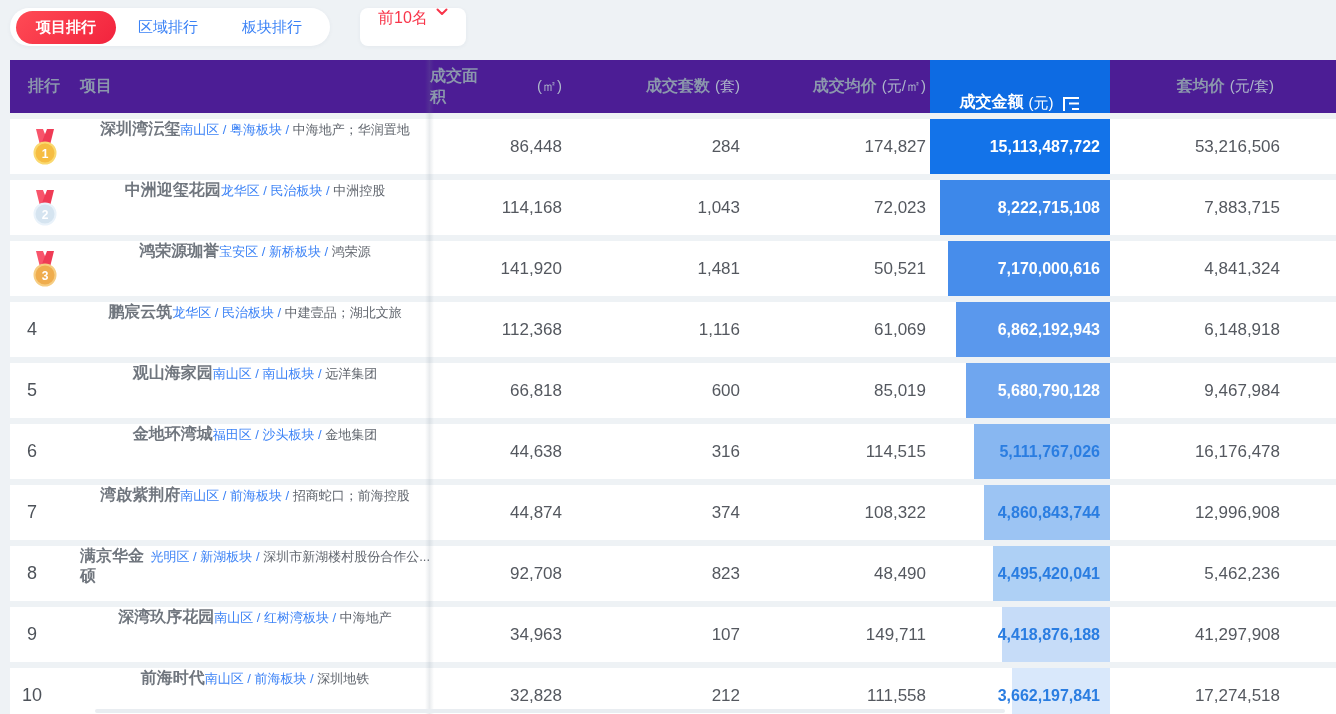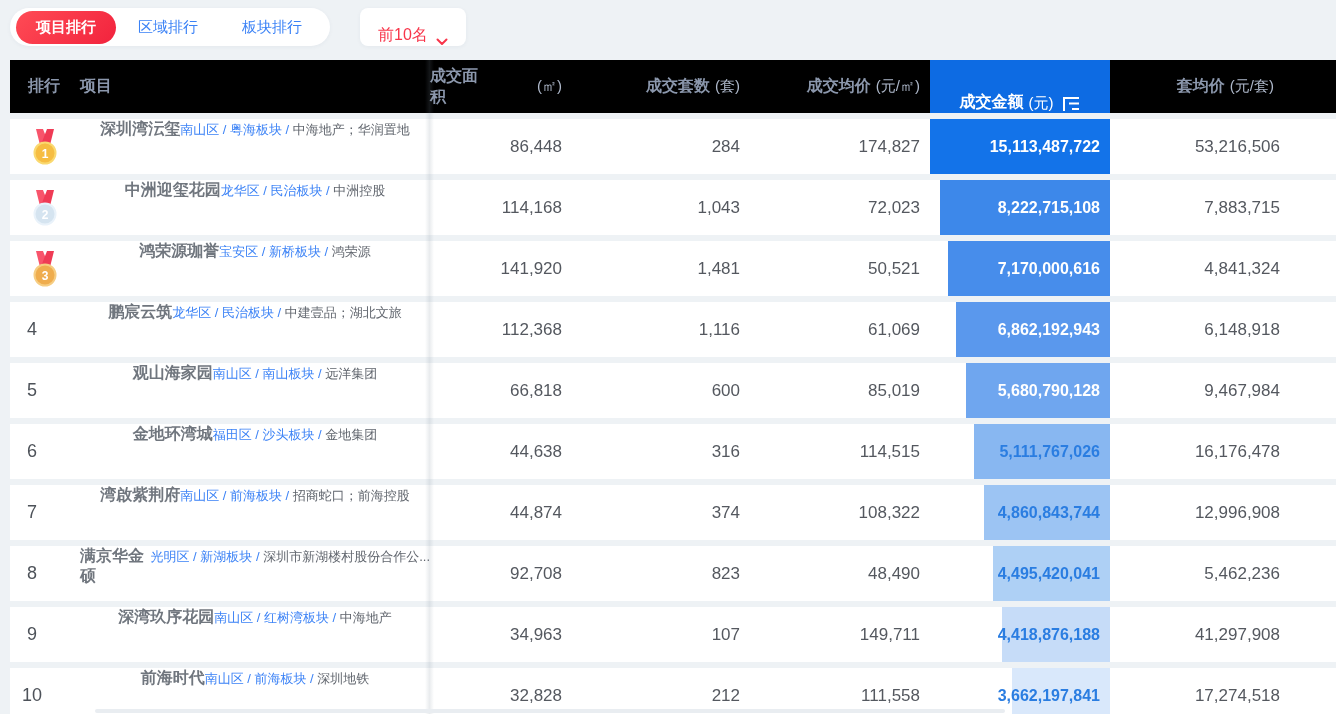--- a/index.html
+++ b/index.html
@@ -20,36 +20,36 @@
   .tab {
     font-size:15px; color:#3b82f6; padding:0 22px; height:38px;
     display:flex; align-items:center; cursor:pointer; white-space:nowrap;
   }
   .tab.active {
     background:linear-gradient(135deg,#ff4b55,#f2233d);
     color:#ffffff; border-radius:17px; height:33px; padding:0 20px; font-weight:bold;
   }
   .filter-box {
     margin-left:30px; background:#ffffff; border-radius:8px; height:38px;
-    display:flex; align-items:flex-end; padding:0 18px; cursor:pointer;
+    display:flex; align-items:flex-start; padding:0 18px; cursor:pointer;
     box-shadow:0 1px 4px rgba(40,60,90,0.05);
   }
   .filter-label { color:#f8354a; font-size:16px; margin-right:8px; }
   .chev { stroke:#f8354a; fill:none; stroke-width:2; stroke-linecap:round; stroke-linejoin:round; }
 
   
   .table { position:absolute; left:10px; top:60px; width:1326px; }
-  .thead { background:#000000; height:53px; display:flex; align-items:stretch; }
+  .thead { background:#4c1d95; height:53px; display:flex; align-items:stretch; }
   .hcell { display:flex; align-items:center; font-size:16px; font-weight:bold; color:#8b97ac; }
   .h-unit { font-weight:normal; color:#aeb8ca; margin-left:5px; font-size:15px; }
   .c-rank  { width:70px;  padding-left:18px; }
   .c-project { width:350px; }
   .c-area  { width:152px; justify-content:flex-end; padding-right:20px;gap:48px; }
   .c-units { width:178px; justify-content:flex-end; padding-right:20px; }
-  .c-price { width:170px; justify-content:flex-end; padding-right:10px; }
+  .c-price { width:170px; justify-content:flex-end; padding-right:4px; }
   .c-amount{ width:180px; }
   .c-avg   { width:226px; justify-content:flex-end; padding-right:56px; }
   .h-amount { background:#0d6be3; justify-content:center; padding-right:0; cursor:pointer;align-items:flex-end; }
   .h-amount .h-main, .h-amount .h-unit { color:#ffffff; }
   .h-avg { padding-right:62px; }
   .sort-icon { margin-left:7px; }
   .sort-icon path { stroke:#ffffff; stroke-width:2; fill:none; stroke-linecap:square; }
 
   .row {
     background:#ffffff; height:55px; margin-top:6px;

